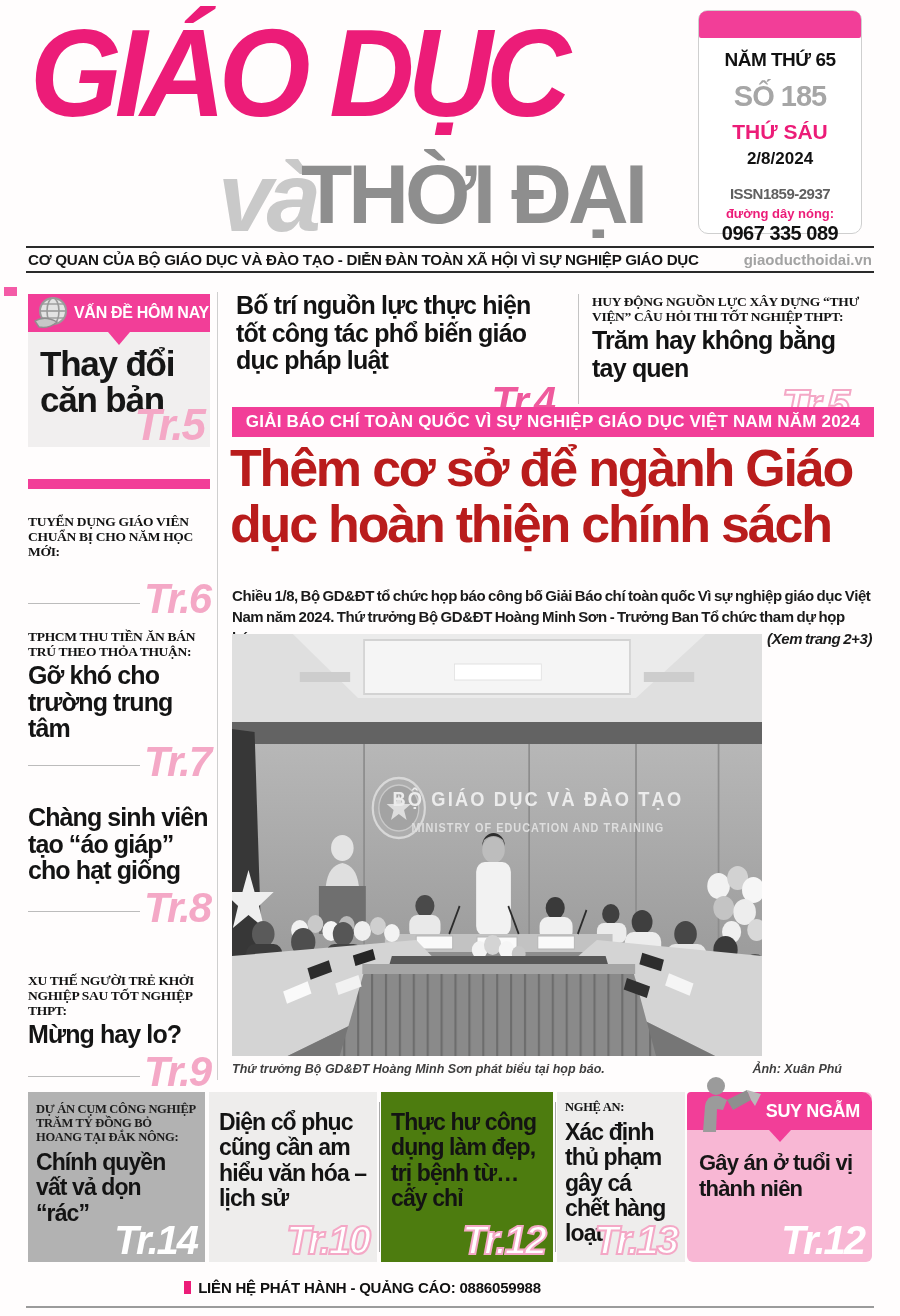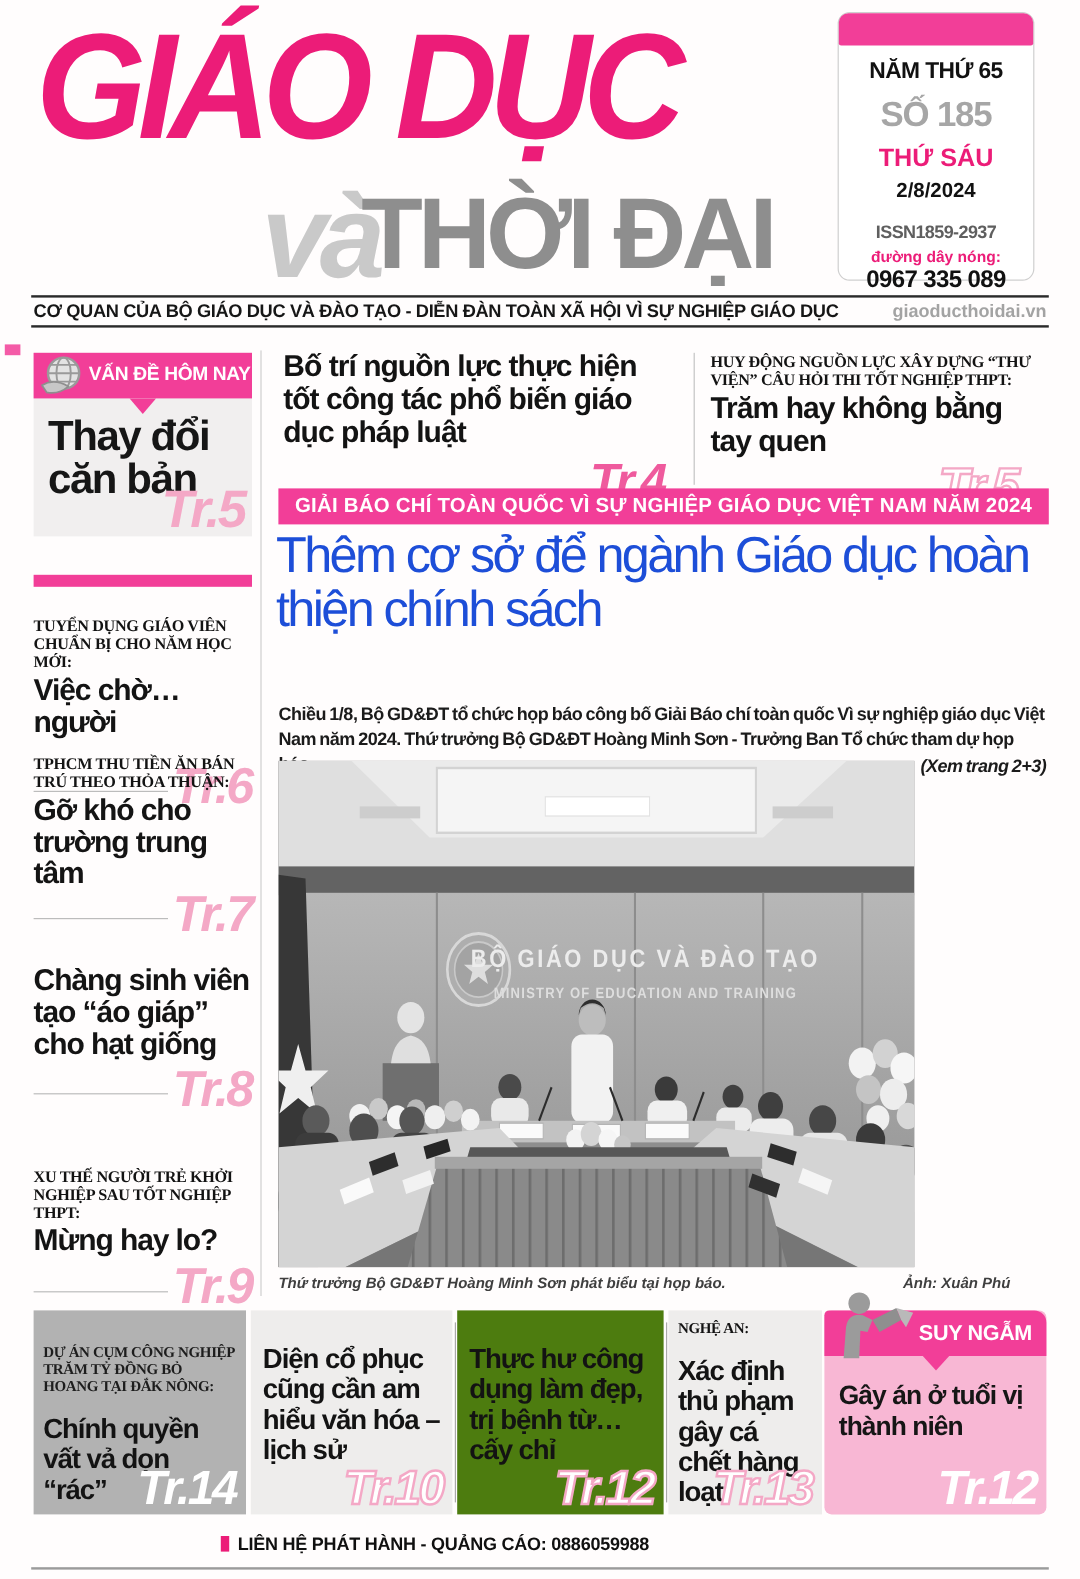--- a/index.html
+++ b/index.html
@@ -112,43 +112,43 @@
   }
 
   
   .lead-banner{
     position:absolute;left:232px;top:407px;width:642px;height:30px;
     background:var(--pink);color:#fff;font-size:17px;font-weight:900;
     display:flex;align-items:center;justify-content:center;letter-spacing:0.2px;
   }
   .lead-headline{
     position:absolute;left:230px;top:440px;width:650px;
-    font-size:42px;font-weight:400;line-height:1.08;letter-spacing:-2.2px;color:#1d4ed8;
+    font-size:52px;font-weight:700;line-height:1.08;letter-spacing:-2.2px;color:#b91c1c;
   }
   .lead-deck{
     position:absolute;left:232px;top:585px;width:642px;
     font-size:15px;font-weight:600;line-height:1.4;letter-spacing:-0.4px;
     word-spacing:-1px;color:#1b1b1b;
   }
   .see-more{position:absolute;right:2px;bottom:-1px;font-style:italic;font-weight:700;background:#fffdfd;padding-left:6px;}
 
   
   .photo{position:absolute;left:232px;top:634px;width:530px;height:422px;background:#9a9a9a;overflow:hidden;}
   .photo svg{display:block;width:100%;height:100%;}
   .caption-row{
     position:absolute;left:232px;top:1062px;width:610px;
     display:flex;justify-content:space-between;
     font-size:12.5px;font-style:italic;font-weight:600;color:#3f3f3f;
   }
 
   
   .bbox{position:absolute;top:1092px;height:170px;box-sizing:border-box;}
-  .b1{left:28px;width:177px;background:#b2b2b2;padding:28px 8px;}
+  .b1{left:28px;width:177px;background:#b2b2b2;padding:10px 8px;}
   .b1 .kicker{font-size:12.5px;color:#1d1d1d;}
-  .bhead{font-size:23px;font-weight:900;line-height:1.1;letter-spacing:-0.9px;color:#131313;margin-top:16px;}
+  .bhead{font-size:23px;font-weight:900;line-height:1.1;letter-spacing:-0.9px;color:#131313;margin-top:6px;}
   .bpage-white{
     position:absolute;right:8px;bottom:2px;font-size:40px;font-style:italic;
     font-weight:900;color:#fff;letter-spacing:-2px;line-height:1;
   }
   .bpage-outline{
     position:absolute;right:8px;bottom:2px;font-size:40px;font-style:italic;
     font-weight:900;color:#fff;-webkit-text-stroke:2px var(--ltpink);
     letter-spacing:-2px;line-height:1;
   }
   .b2{left:209px;width:168px;background:#eeedec;padding:12px 10px;}
@@ -224,21 +224,20 @@
       </svg>
     </span>
     <div class="feature-notch"></div>
     <div class="feature-headline">Thay đổi căn bản</div>
     <div class="feature-page">Tr.5</div>
   </div>
   <div class="pinkbar"></div>
 
   <div class="toc-item ti1">
     <div class="kicker">TUYỂN DỤNG GIÁO VIÊN CHUẨN BỊ CHO NĂM HỌC MỚI:</div>
-    <div class="toc-headline">Việc chờ… người</div>
     <div class="pg-row">
         <span class="pg-line"></span>
         <span class="pg-num">Tr.6</span>
       </div>
   </div>
   <div class="toc-item ti2">
     <div class="kicker">TPHCM THU TIỀN ĂN BÁN TRÚ THEO THỎA THUẬN:</div>
     <div class="toc-headline">Gỡ khó cho trường trung tâm</div>
     <div class="pg-row">
         <span class="pg-line"></span>

